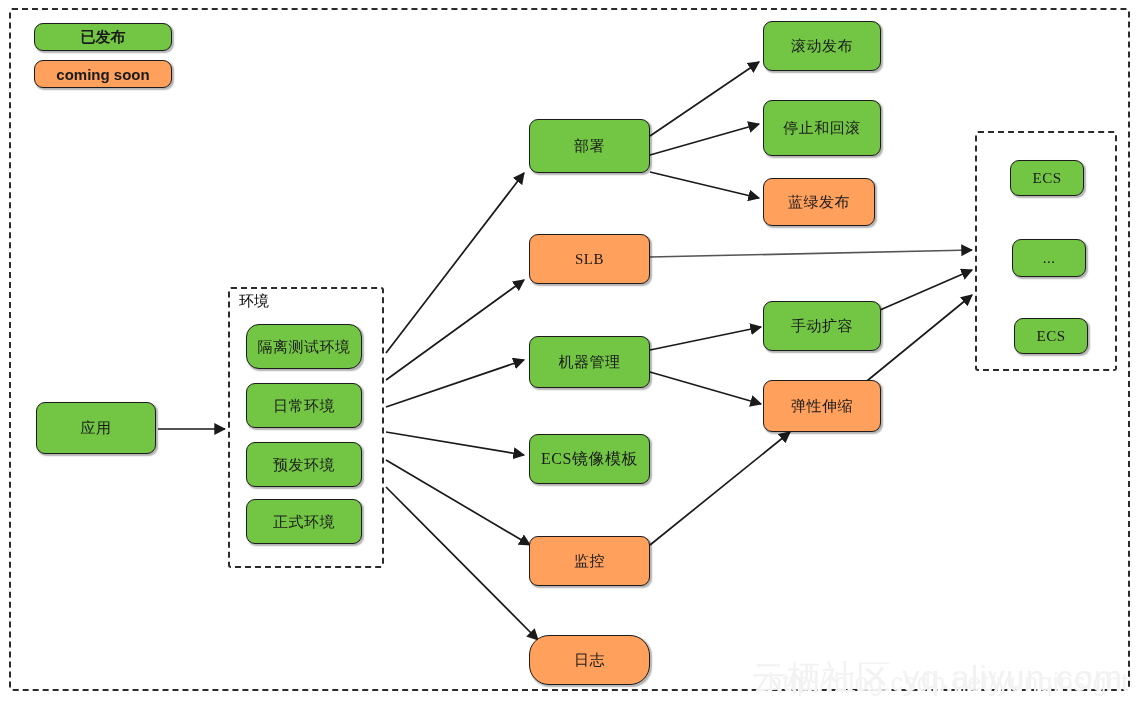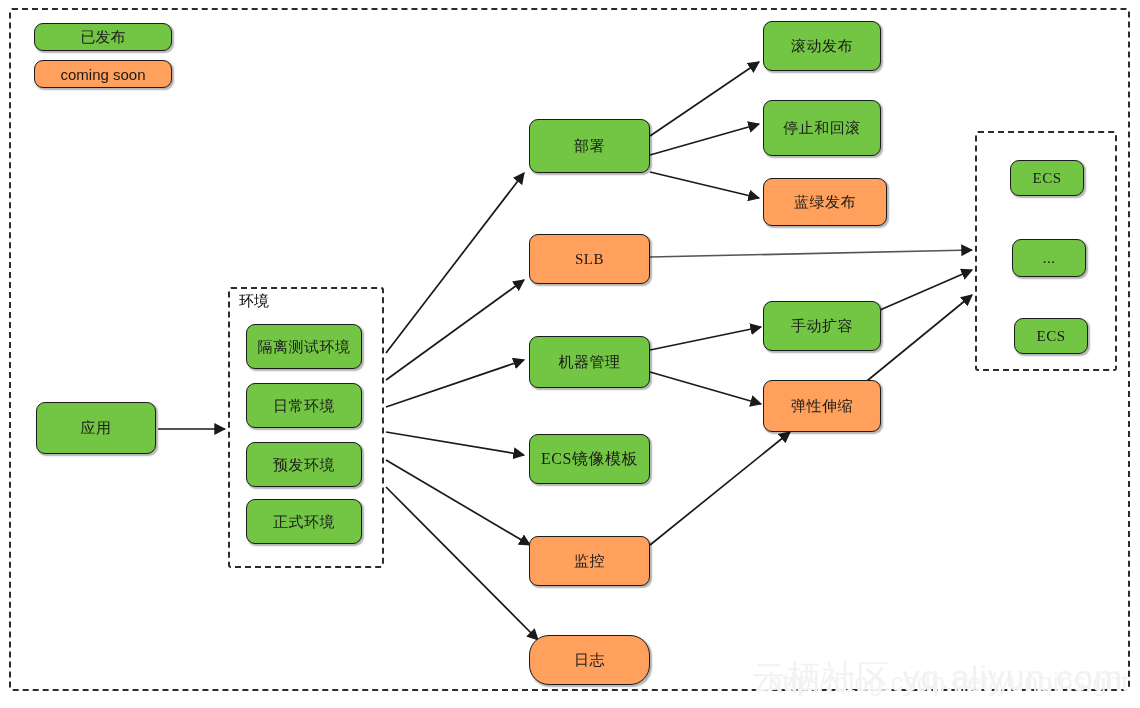--- a/index.html
+++ b/index.html
@@ -64,20 +64,21 @@
     position: absolute;
     box-sizing: border-box;
     border: 1.6px solid #1c1c1c;
     border-radius: 9px;
     display: flex;
     align-items: center;
     justify-content: center;
     font-size: 15px;
     color: #1a1a1a;
     box-shadow: 1.5px 1.5px 1.5px rgba(0,0,0,0.30);
+    font-weight: bold;
   }
   .legend-node.green  { background: #73C544; }
   .legend-node.orange { background: #FFA05C; }
   svg.edges {
     position: absolute;
     left: 0;
     top: 0;
     width: 1140px;
     height: 708px;
     pointer-events: none;
@@ -150,21 +151,21 @@
     <span>coming soon</span>
   </div>
 
   <div class="node green" style="left:36px; top:402px; width:120px; height:52px;">
     <span>应用</span>
   </div>
 
   <div class="group-box" style="left:228px; top:287px; width:156px; height:281px;"></div>
   <div class="group-label" style="left:239px; top:292px;">环境</div>
 
-  <div class="node green" style="left:246px; top:324px; width:116px; height:45px;">
+  <div class="node green" style="left:246px; top:324px; width:116px; height:45px;border-radius:13px;">
     <span>隔离测试环境</span>
   </div>
   <div class="node green" style="left:246px; top:383px; width:116px; height:45px;">
     <span>日常环境</span>
   </div>
   <div class="node green" style="left:246px; top:442px; width:116px; height:45px;">
     <span>预发环境</span>
   </div>
   <div class="node green" style="left:246px; top:499px; width:116px; height:45px;">
     <span>正式环境</span>
@@ -188,21 +189,21 @@
   <div class="node orange" style="left:529px; top:635px; width:121px; height:50px;border-radius:20px;">
     <span>日志</span>
   </div>
 
   <div class="node green" style="left:763px; top:21px; width:118px; height:50px;">
     <span>滚动发布</span>
   </div>
   <div class="node green" style="left:763px; top:100px; width:118px; height:56px;">
     <span>停止和回滚</span>
   </div>
-  <div class="node orange" style="left:763px; top:178px; width:124px; height:48px;">
+  <div class="node orange" style="left:763px; top:178px; width:112px; height:48px;">
     <span>蓝绿发布</span>
   </div>
 
   <div class="node green" style="left:763px; top:301px; width:118px; height:50px;">
     <span>手动扩容</span>
   </div>
   <div class="node orange" style="left:763px; top:380px; width:118px; height:52px;">
     <span>弹性伸缩</span>
   </div>
 

